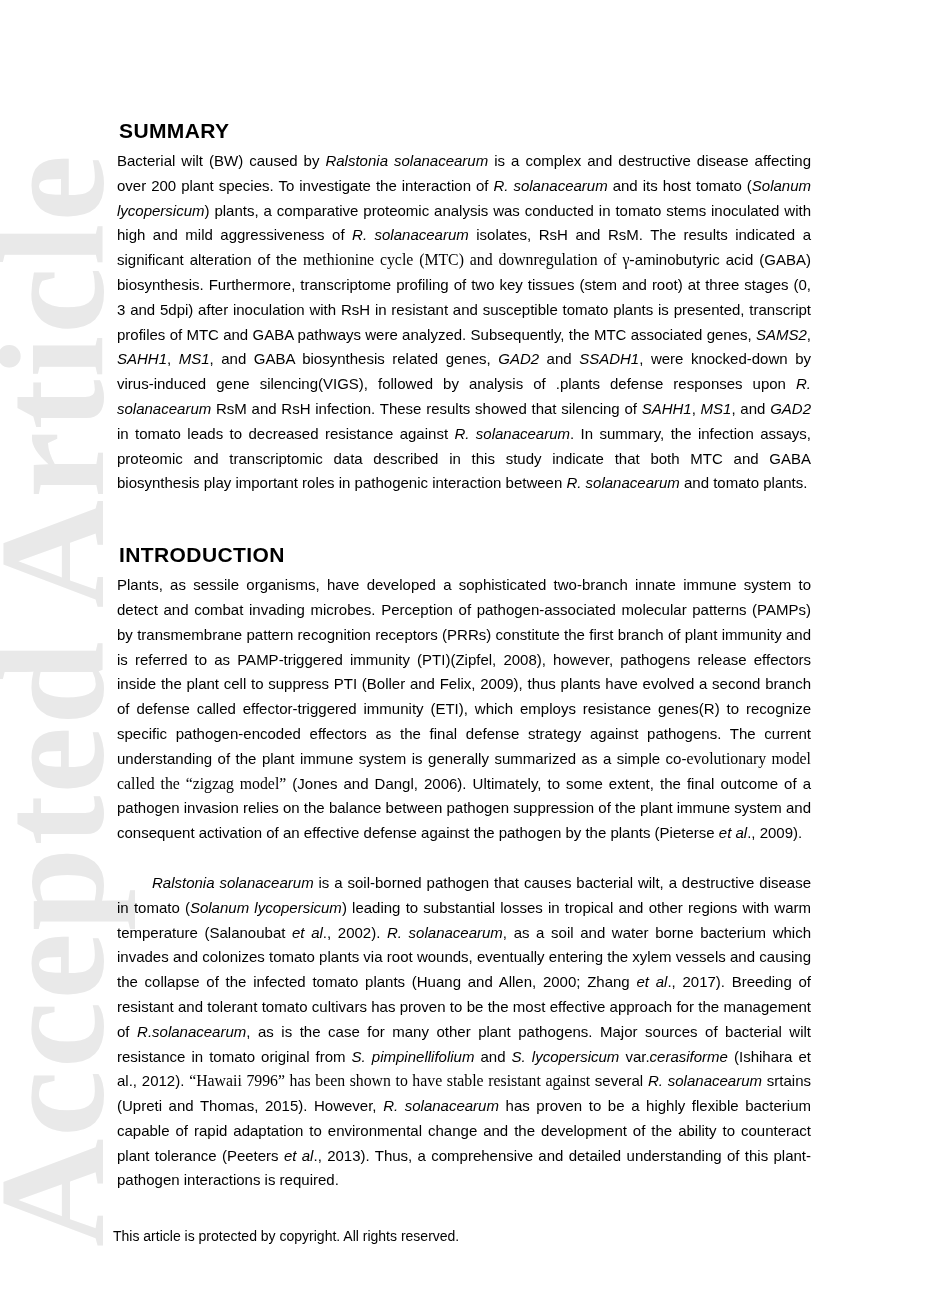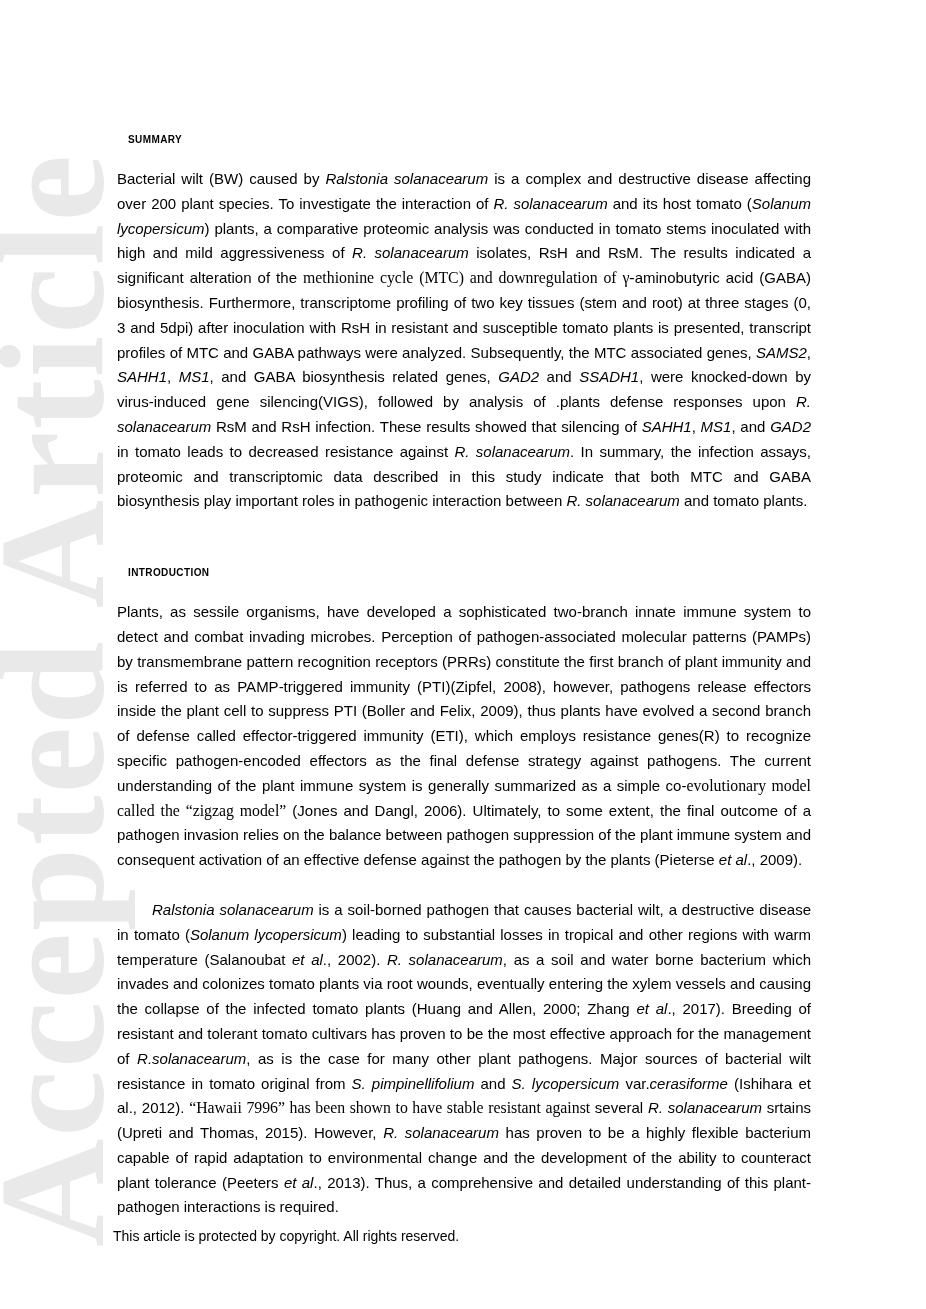--- a/index.html
+++ b/index.html
@@ -32,22 +32,22 @@
   .content {
     position: absolute;
     left: 113px; top: 112px;
     width: 702px;
     z-index: 1;
     font-size: 15px;
     line-height: 24.8px;
   }
 
   h2.heading {
-    margin: 15px; padding: 0;
-    font-size: 10px;
+    margin: 6px; padding: 0;
+    font-size: 21px;
     font-weight: bold;
     letter-spacing: 0.4px;
     line-height: 25px;
   }
 
   p.para {
     margin: 4px; padding: 0;
     text-align: justify;
     text-justify: inter-word;
   }

